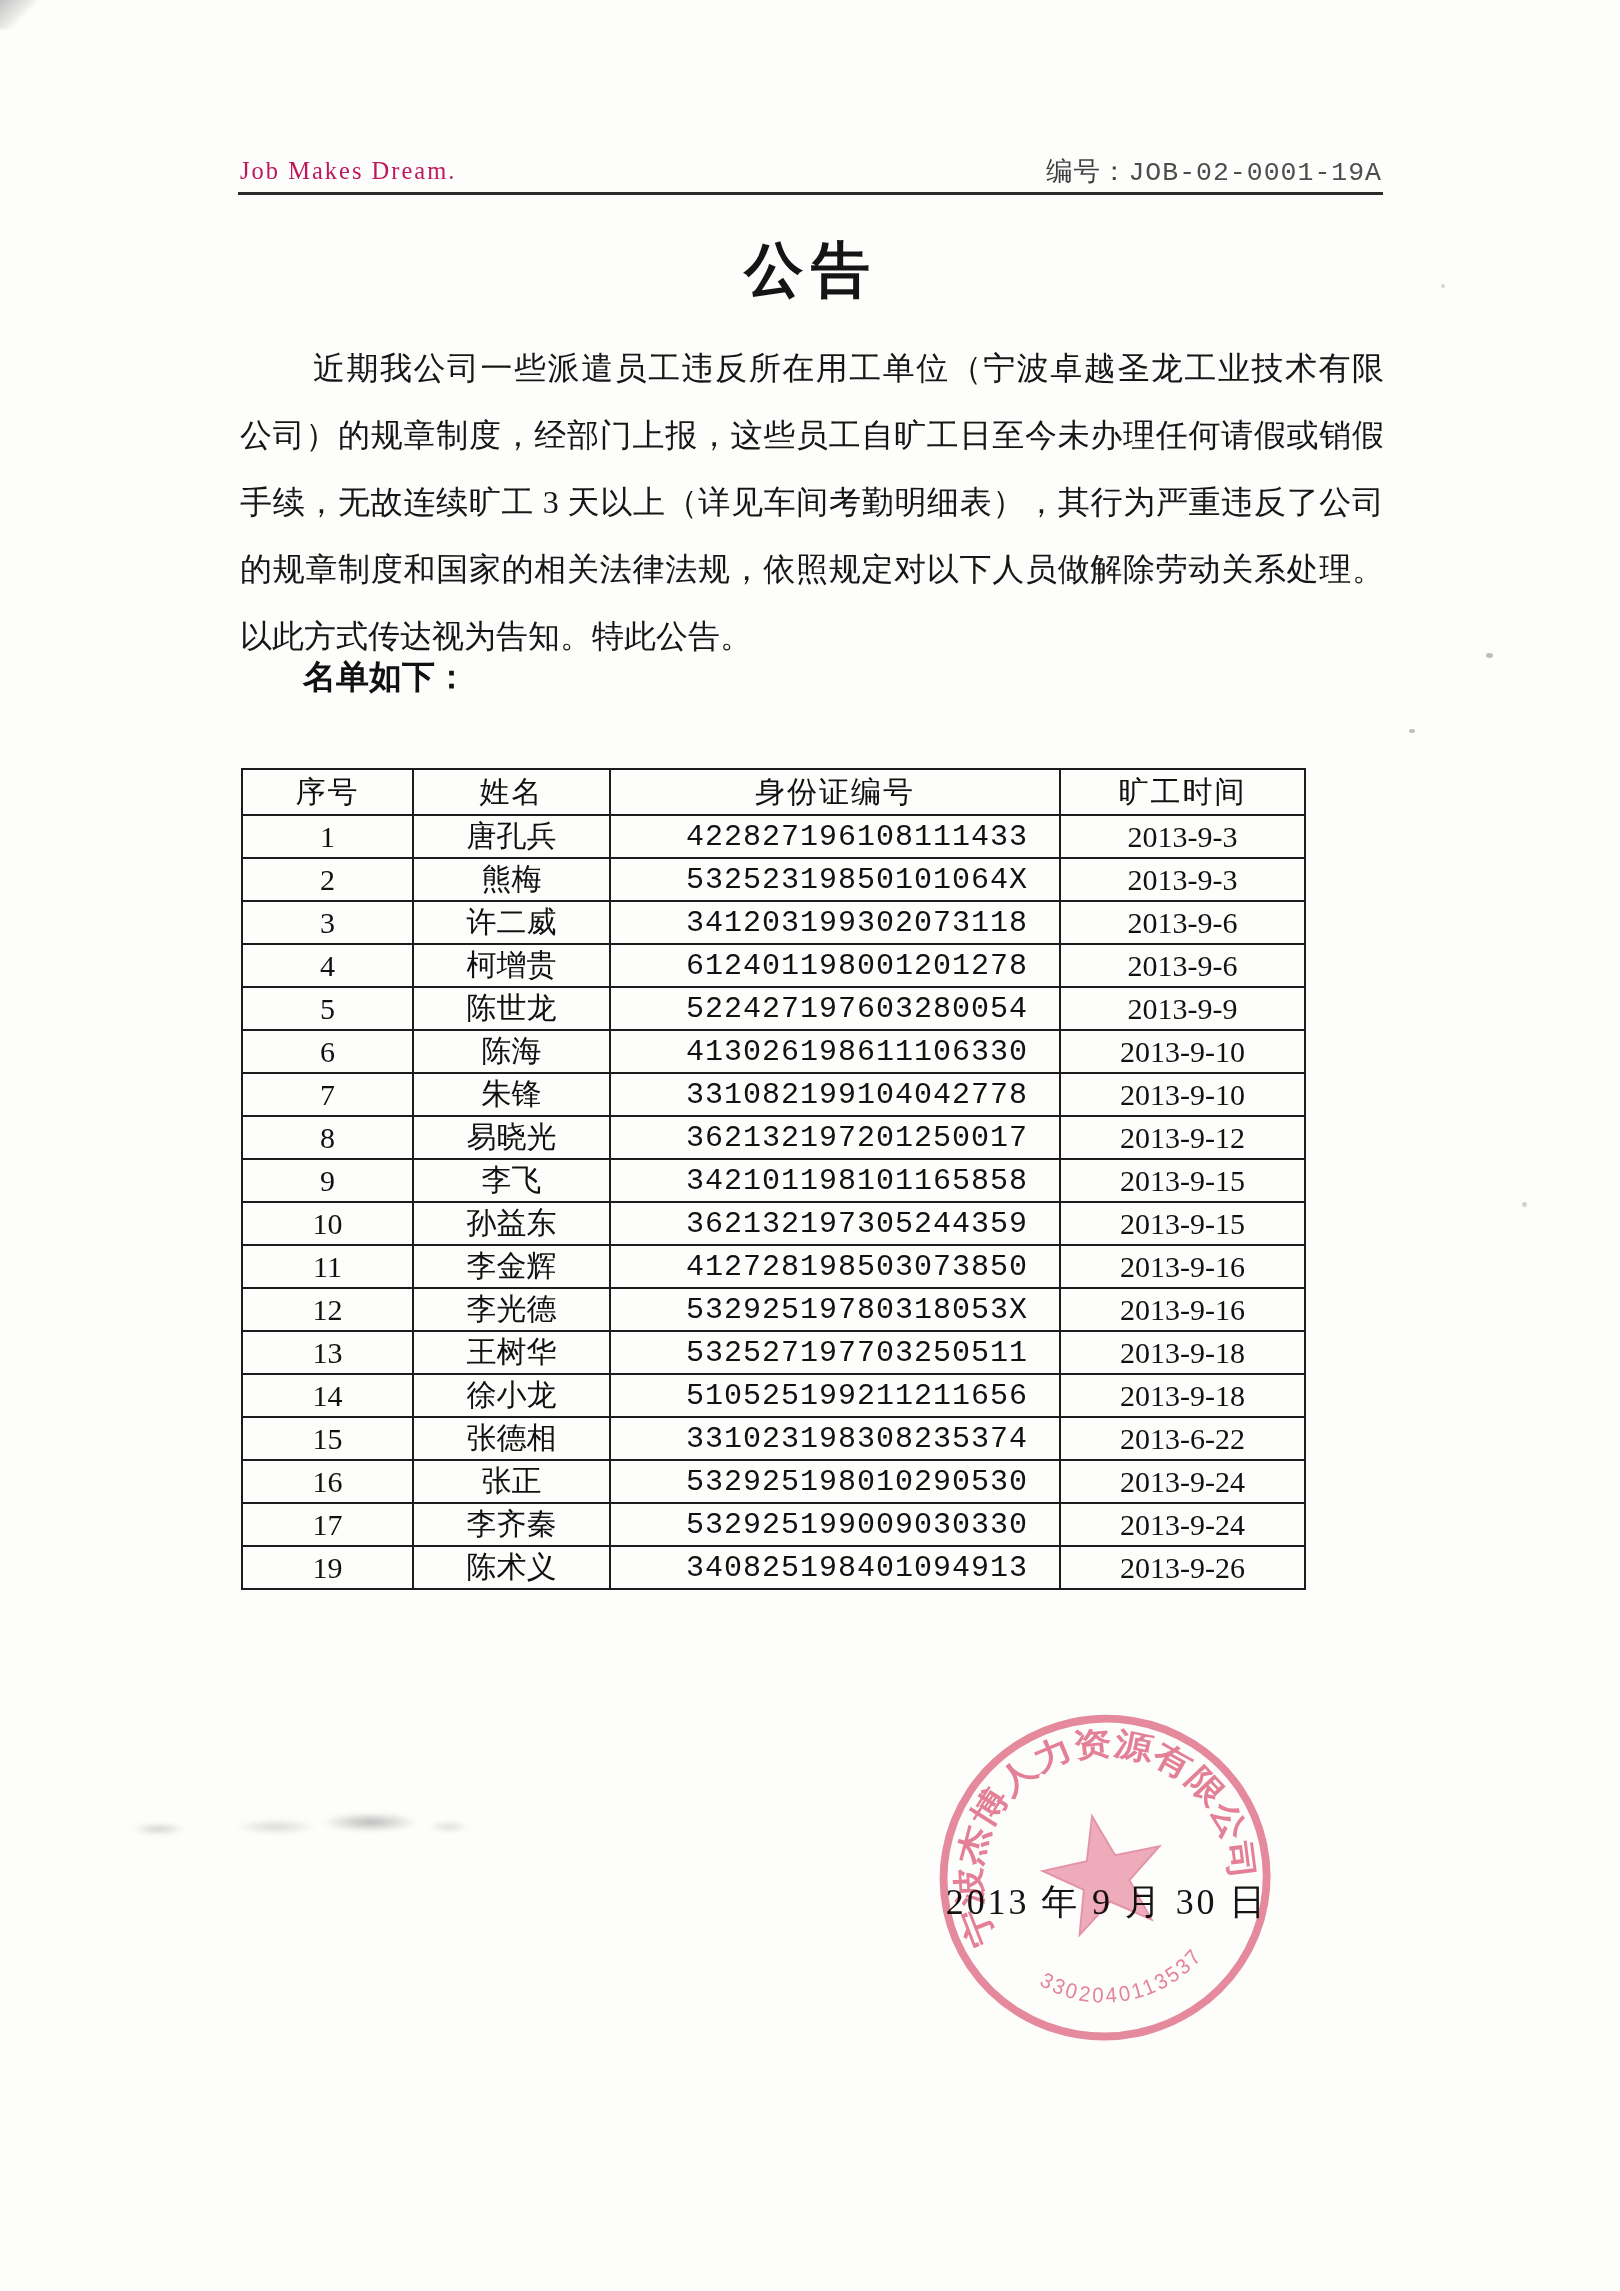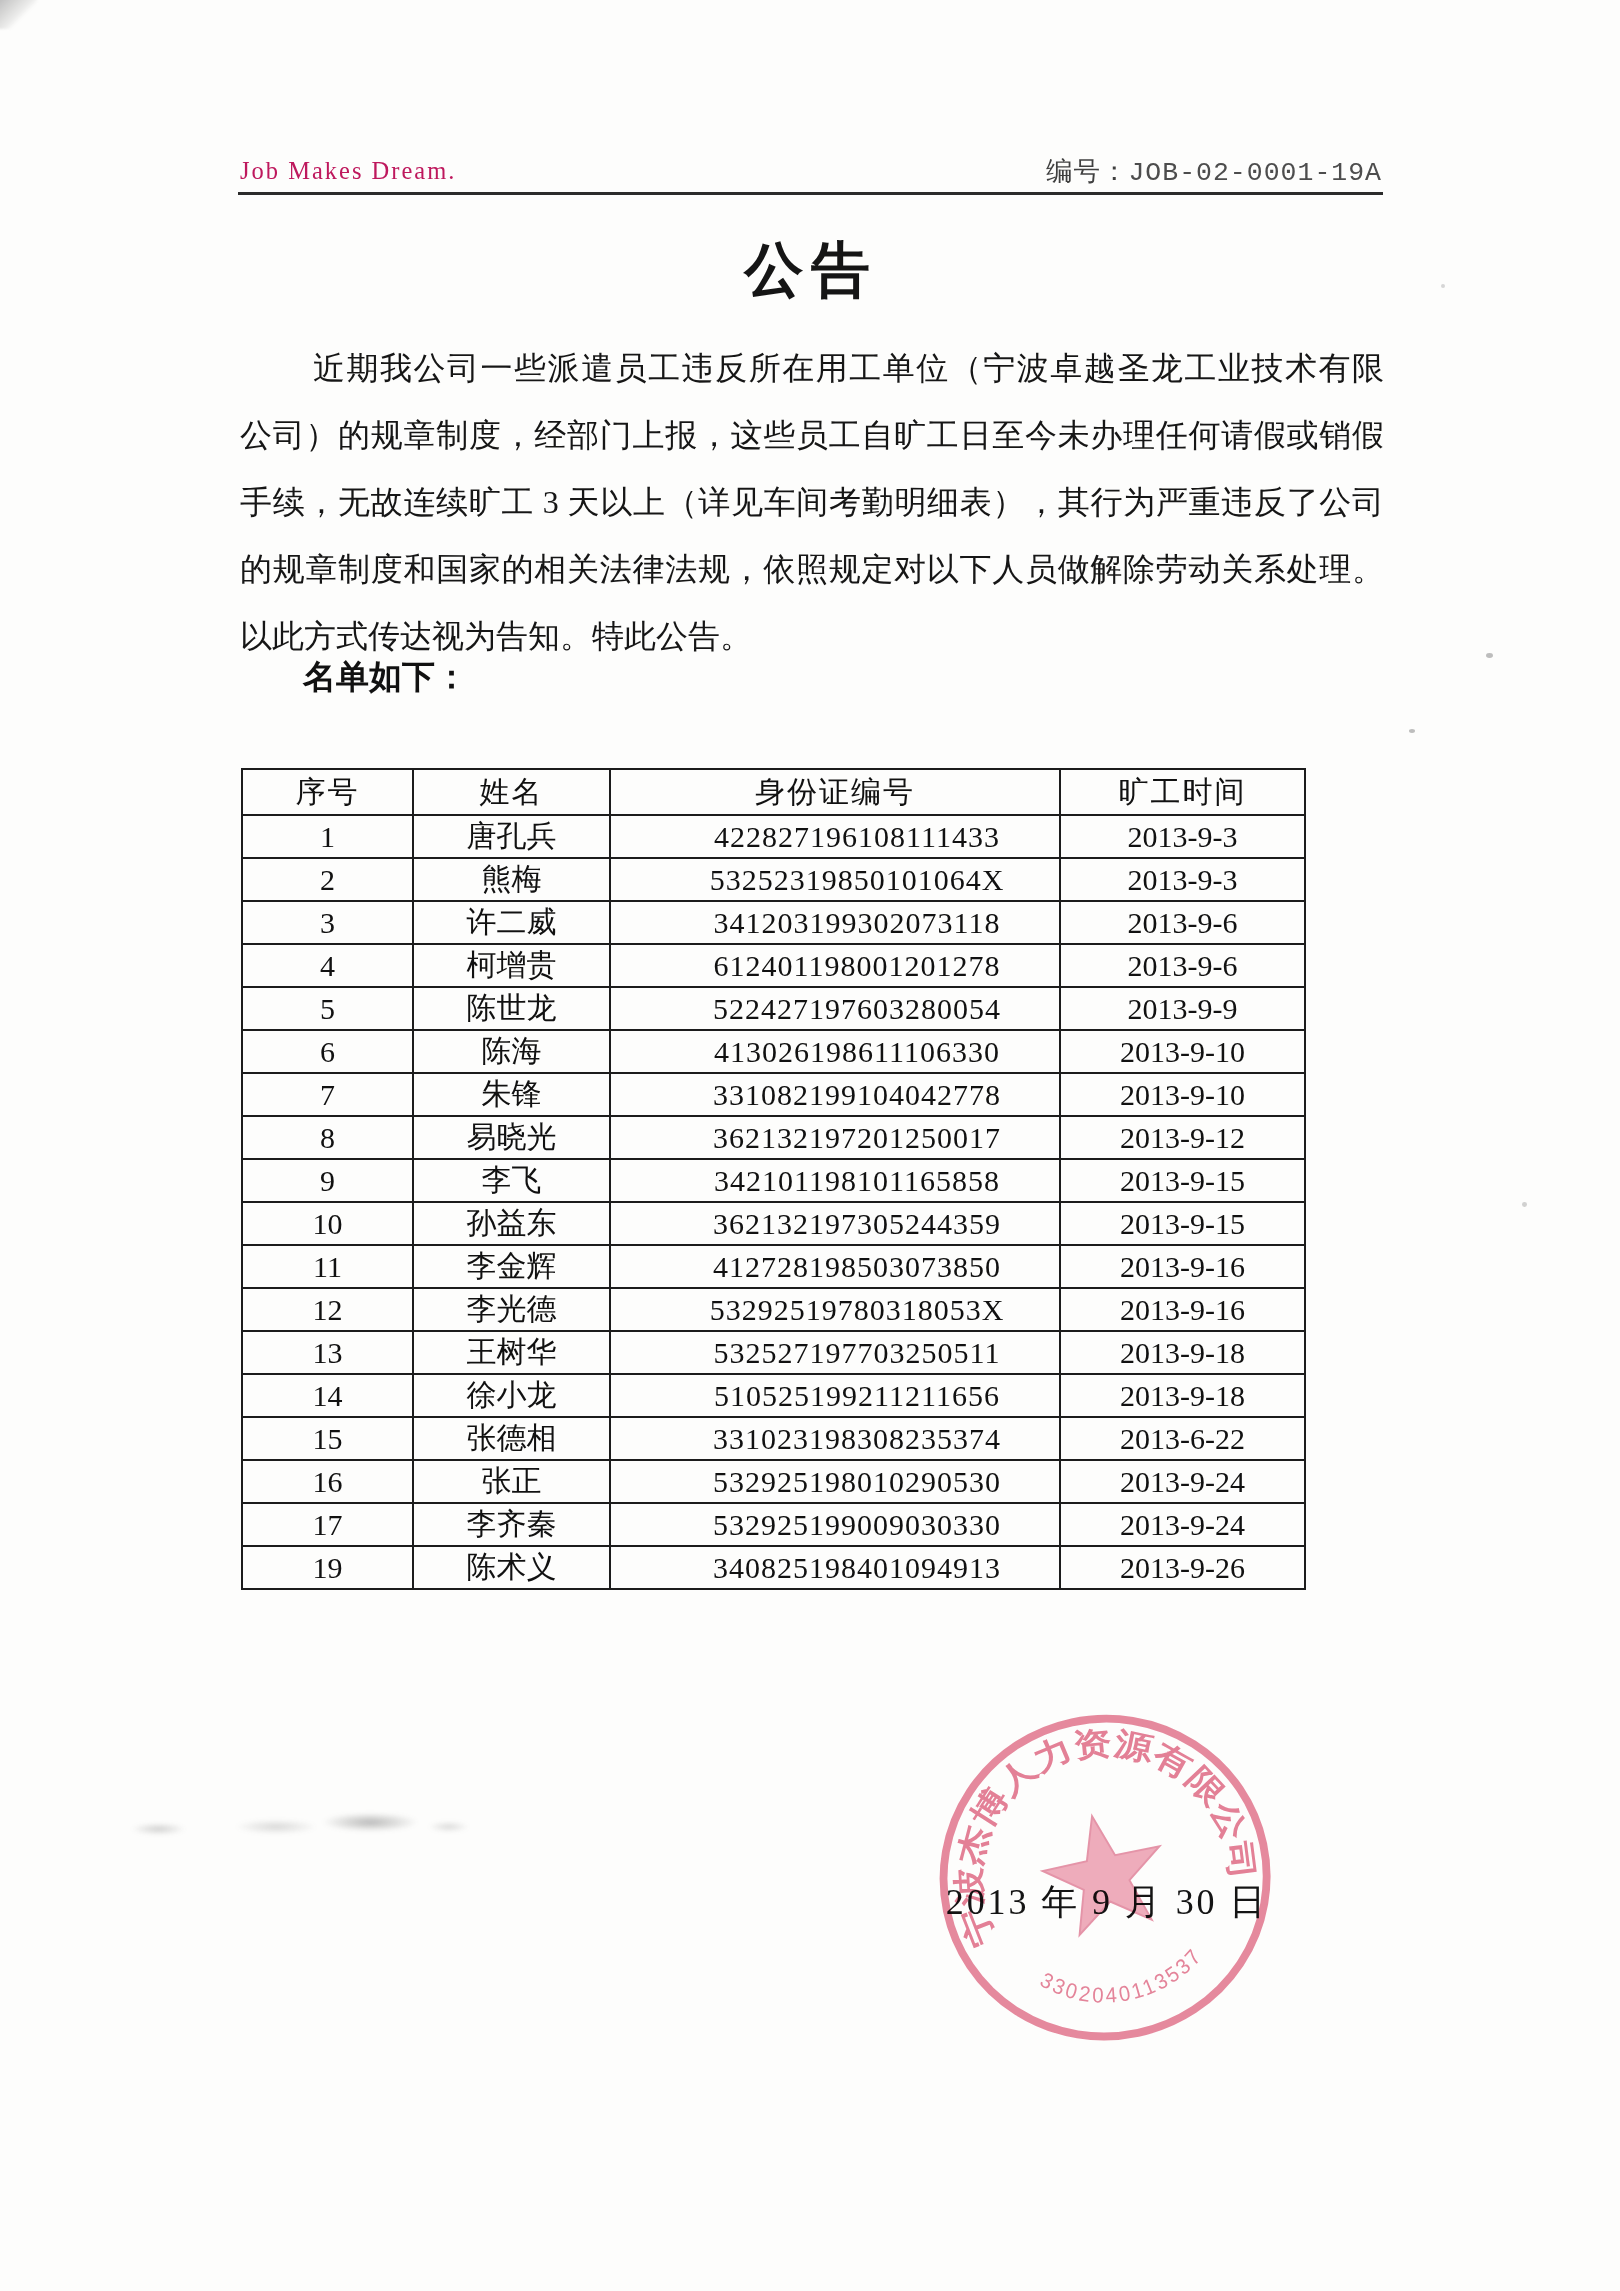--- a/index.html
+++ b/index.html
@@ -54,21 +54,21 @@
   table.roster{
     position:absolute; left:241px; top:768px;
     width:1062px; border-collapse:collapse; table-layout:fixed;
     font-size:30px; color:#111;
   }
   table.roster th, table.roster td{
     border:2.5px solid #1c1c1c; text-align:center; padding:0;
     height:41px; overflow:hidden;
   }
   table.roster th{ font-weight:normal; height:44px; letter-spacing:2px; }
-  table.roster td.c-id{ font-family:Liberation Serif, serif; letter-spacing:1px;padding-left:44px; }
+  table.roster td.c-id{ font-family:Liberation Mono, monospace; letter-spacing:1px;padding-left:44px; }
   col.c0{width:171px} col.c1{width:197px} col.c2{width:450px} col.c3{width:245px}
 
   
   .sign-company{
     position:absolute; left:676px; top:1800px; width:698px;
     text-align:right; font-size:36px; color:#141414; letter-spacing:2px;
   }
   .sign-date{
     position:absolute; left:921px; top:1878px; width:372px;
     text-align:center; font-size:36px; color:#141414; letter-spacing:2.9px;

